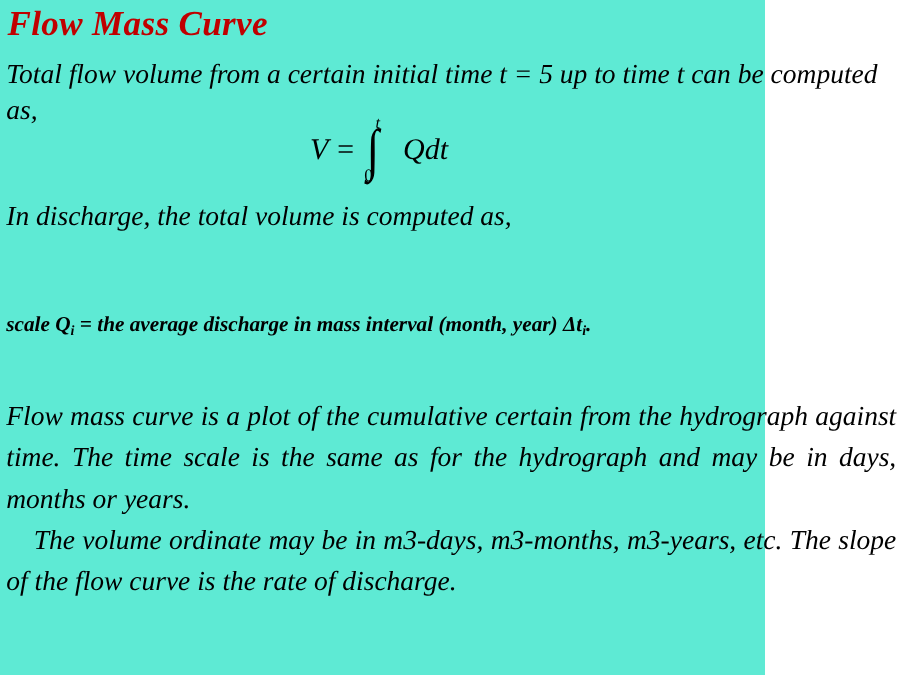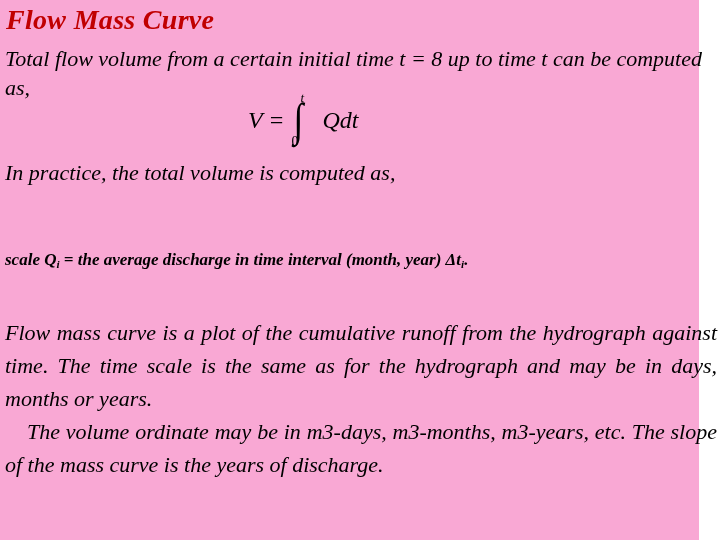--- a/index.html
+++ b/index.html
@@ -11,23 +11,23 @@
     width: 720px;
     height: 540px;
     overflow: hidden;
     font-family: "Liberation Serif", "DejaVu Serif", serif;
     color: #000000;
     position: relative;
   }
   .slide {
     position: absolute;
     left: 0; top: 0;
-    width: 699px;
+    width: 612px;
     height: 540px;
-    background: #f9a8d4;
+    background: #5eead4;
   }
 
   
   .title {
     position: absolute;
     left: 6px;
     top: 4px;
     width: 700px;
     font-size: 28px;
     line-height: 32px;
@@ -168,37 +168,37 @@
     text-indent: 22px;
   }
 </style>
 </head>
 <body>
 
 <div class="slide">
 
   <div class="title">Flow Mass Curve</div>
 
-  <div class="intro">Total flow volume from a certain initial time t = 8 up to time t can be computed as,</div>
+  <div class="intro">Total flow volume from a certain initial time t = 5 up to time t can be computed as,</div>
 
   <div class="eq1">
     <span class="lhs">V =</span>
     <span class="integral">
       <span class="lim-top">t</span>
       <span class="sign">∫</span>
       <span class="lim-bot">0</span>
     </span>
     <span class="rhs">Qdt</span>
   </div>
 
-  <div class="practice">In practice, the total volume is computed as,</div>
+  <div class="practice">In discharge, the total volume is computed as,</div>
 
 
   <div class="wherenote">
-    <span>scale Q</span><sub>i</sub><span> = the average discharge in time interval (month, year) Δt</span><sub>i</sub><span>.</span>
+    <span>scale Q</span><sub>i</sub><span> = the average discharge in mass interval (month, year) Δt</span><sub>i</sub><span>.</span>
   </div>
 
   <div class="body-block">
-    <p class="para-just">Flow mass curve is a plot of the cumulative runoff from the hydrograph against time. The time scale is the same as for the hydrograph and may be in days, months or years.</p>
-    <p class="para-indent">The volume ordinate may be in m3-days, m3-months, m3-years, etc. The slope of the mass curve is the years of discharge.</p>
+    <p class="para-just">Flow mass curve is a plot of the cumulative certain from the hydrograph against time. The time scale is the same as for the hydrograph and may be in days, months or years.</p>
+    <p class="para-indent">The volume ordinate may be in m3-days, m3-months, m3-years, etc. The slope of the flow curve is the rate of discharge.</p>
   </div>
 
 </div>
 
 </body></html>

